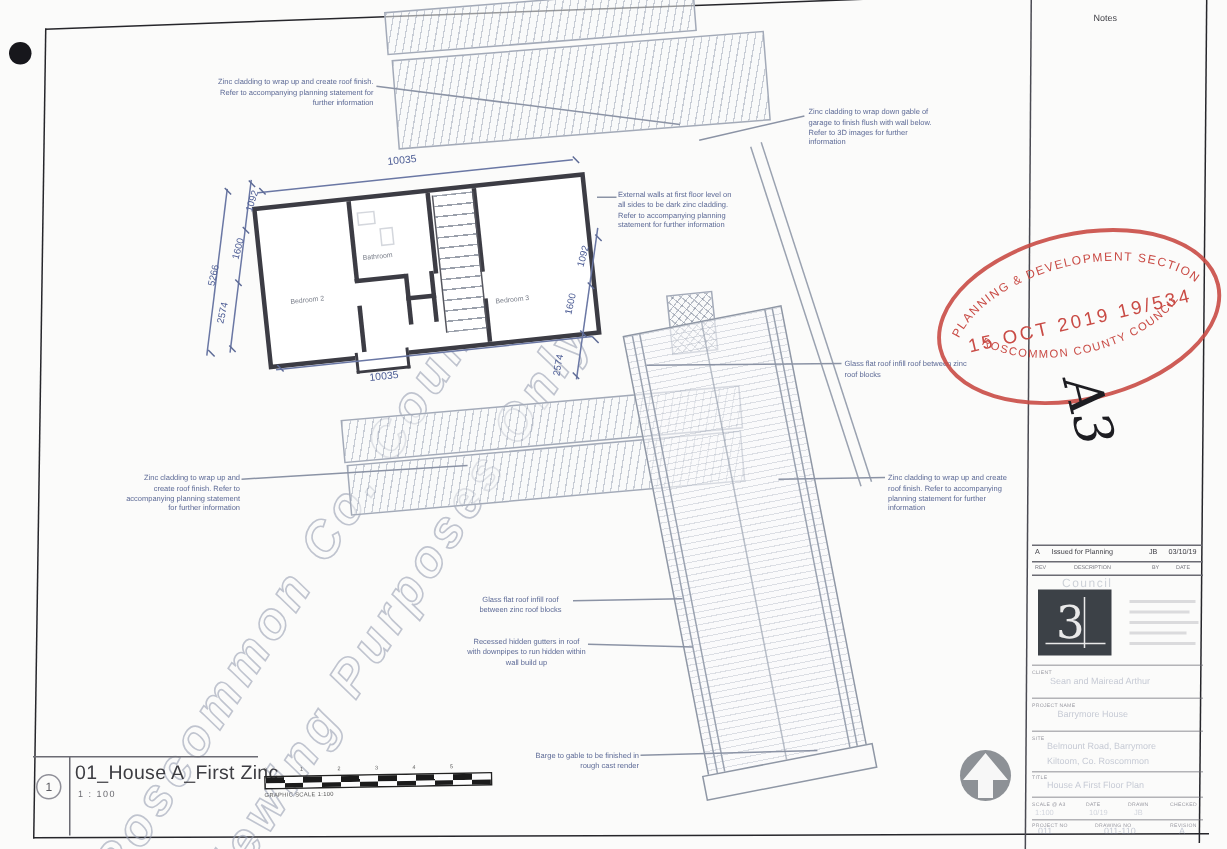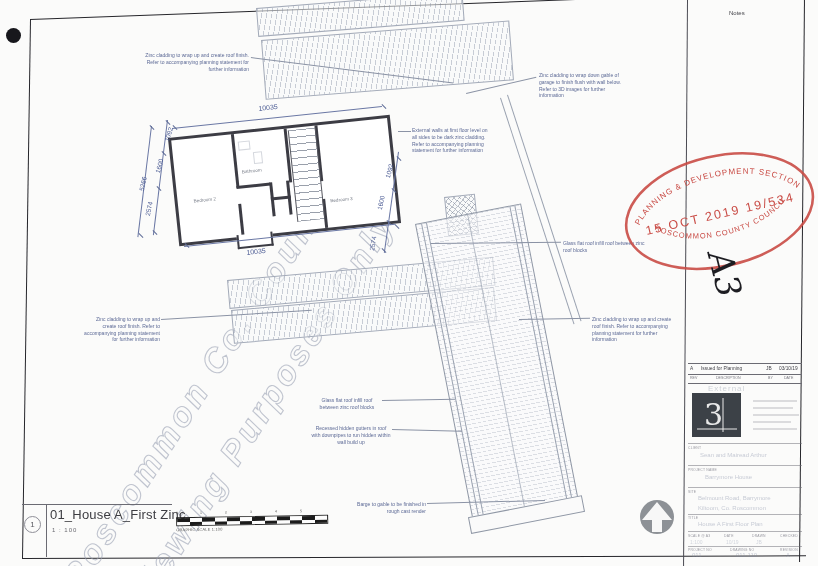--- a/index.html
+++ b/index.html
@@ -194,21 +194,21 @@
 <span class="revtxt" style="left:690px;top:366px;">A</span>
 <span class="revtxt" style="left:701px;top:366px;">Issued for Planning</span>
 <span class="revtxt" style="left:766px;top:366px;">JB</span>
 <span class="revtxt" style="left:779px;top:366px;">03/10/19</span>
 <div class="tb-line" style="left:688px;top:374px;width:114px;"></div>
 <span class="revhdr" style="left:690px;top:376px;">REV</span>
 <span class="revhdr" style="left:716px;top:376px;">DESCRIPTION</span>
 <span class="revhdr" style="left:768px;top:376px;">BY</span>
 <span class="revhdr" style="left:784px;top:376px;">DATE</span>
 <div class="tb-line" style="left:688px;top:383px;width:114px;"></div>
-<div id="status-planning">External</div>
+<div id="status-planning">Council</div>
 
 <div style="position:absolute;left:692px;top:393px;width:49px;height:44px;background:#3c4147;">
   <svg width="49" height="44" viewBox="0 0 49 44">
     <text x="12" y="32" font-size="30" font-weight="300" fill="#e9e9e9" font-family="DejaVu Serif,serif">3</text>
     <line x1="31" y1="5" x2="31" y2="39" stroke="#e9e9e9" stroke-width="1"></line>
     <line x1="5" y1="36" x2="45" y2="36" stroke="#e9e9e9" stroke-width="1"></line>
   </svg>
 </div>
 
 <div class="addr-bar" style="left:753px;top:400px;width:44px;"></div>

